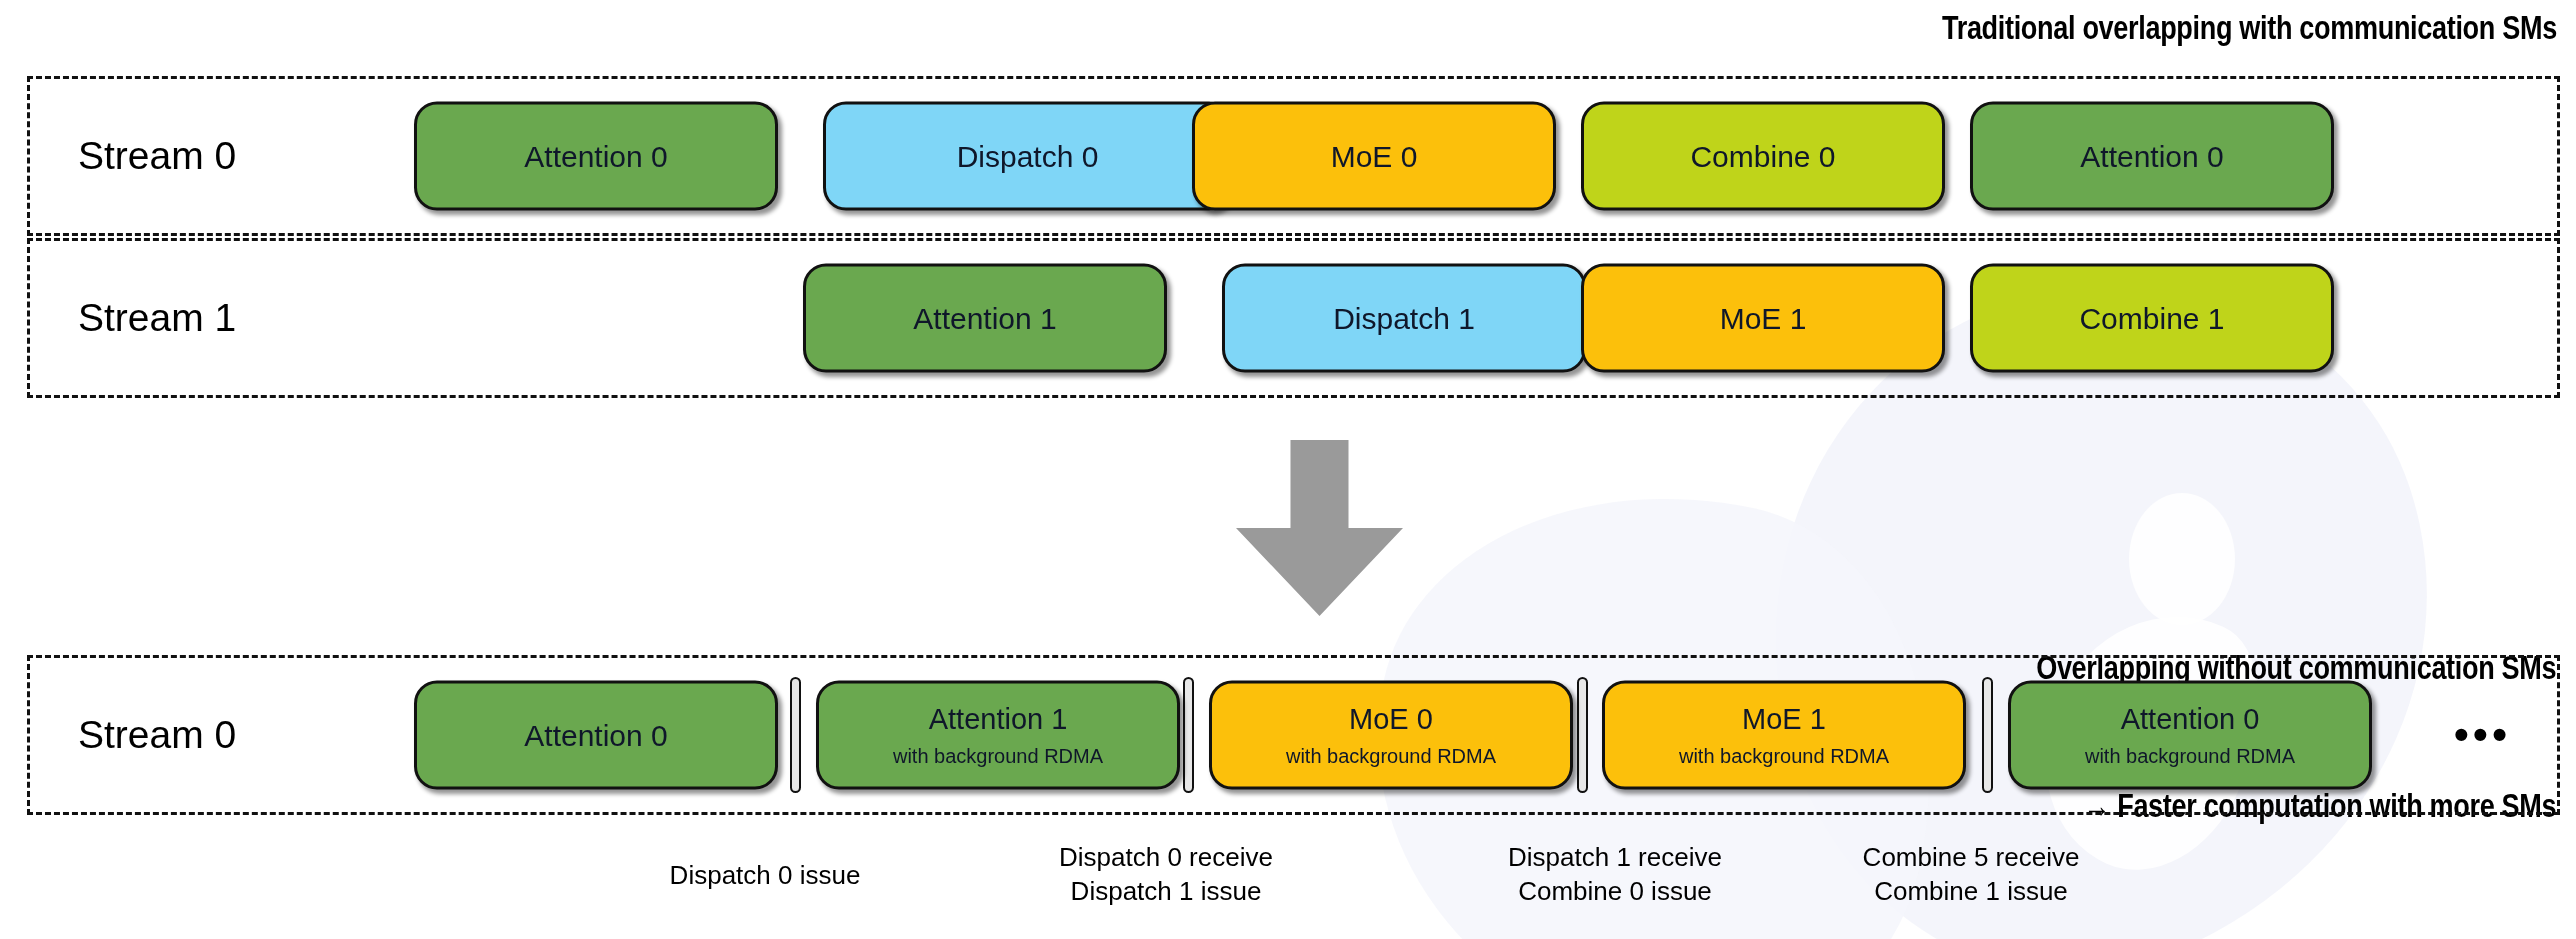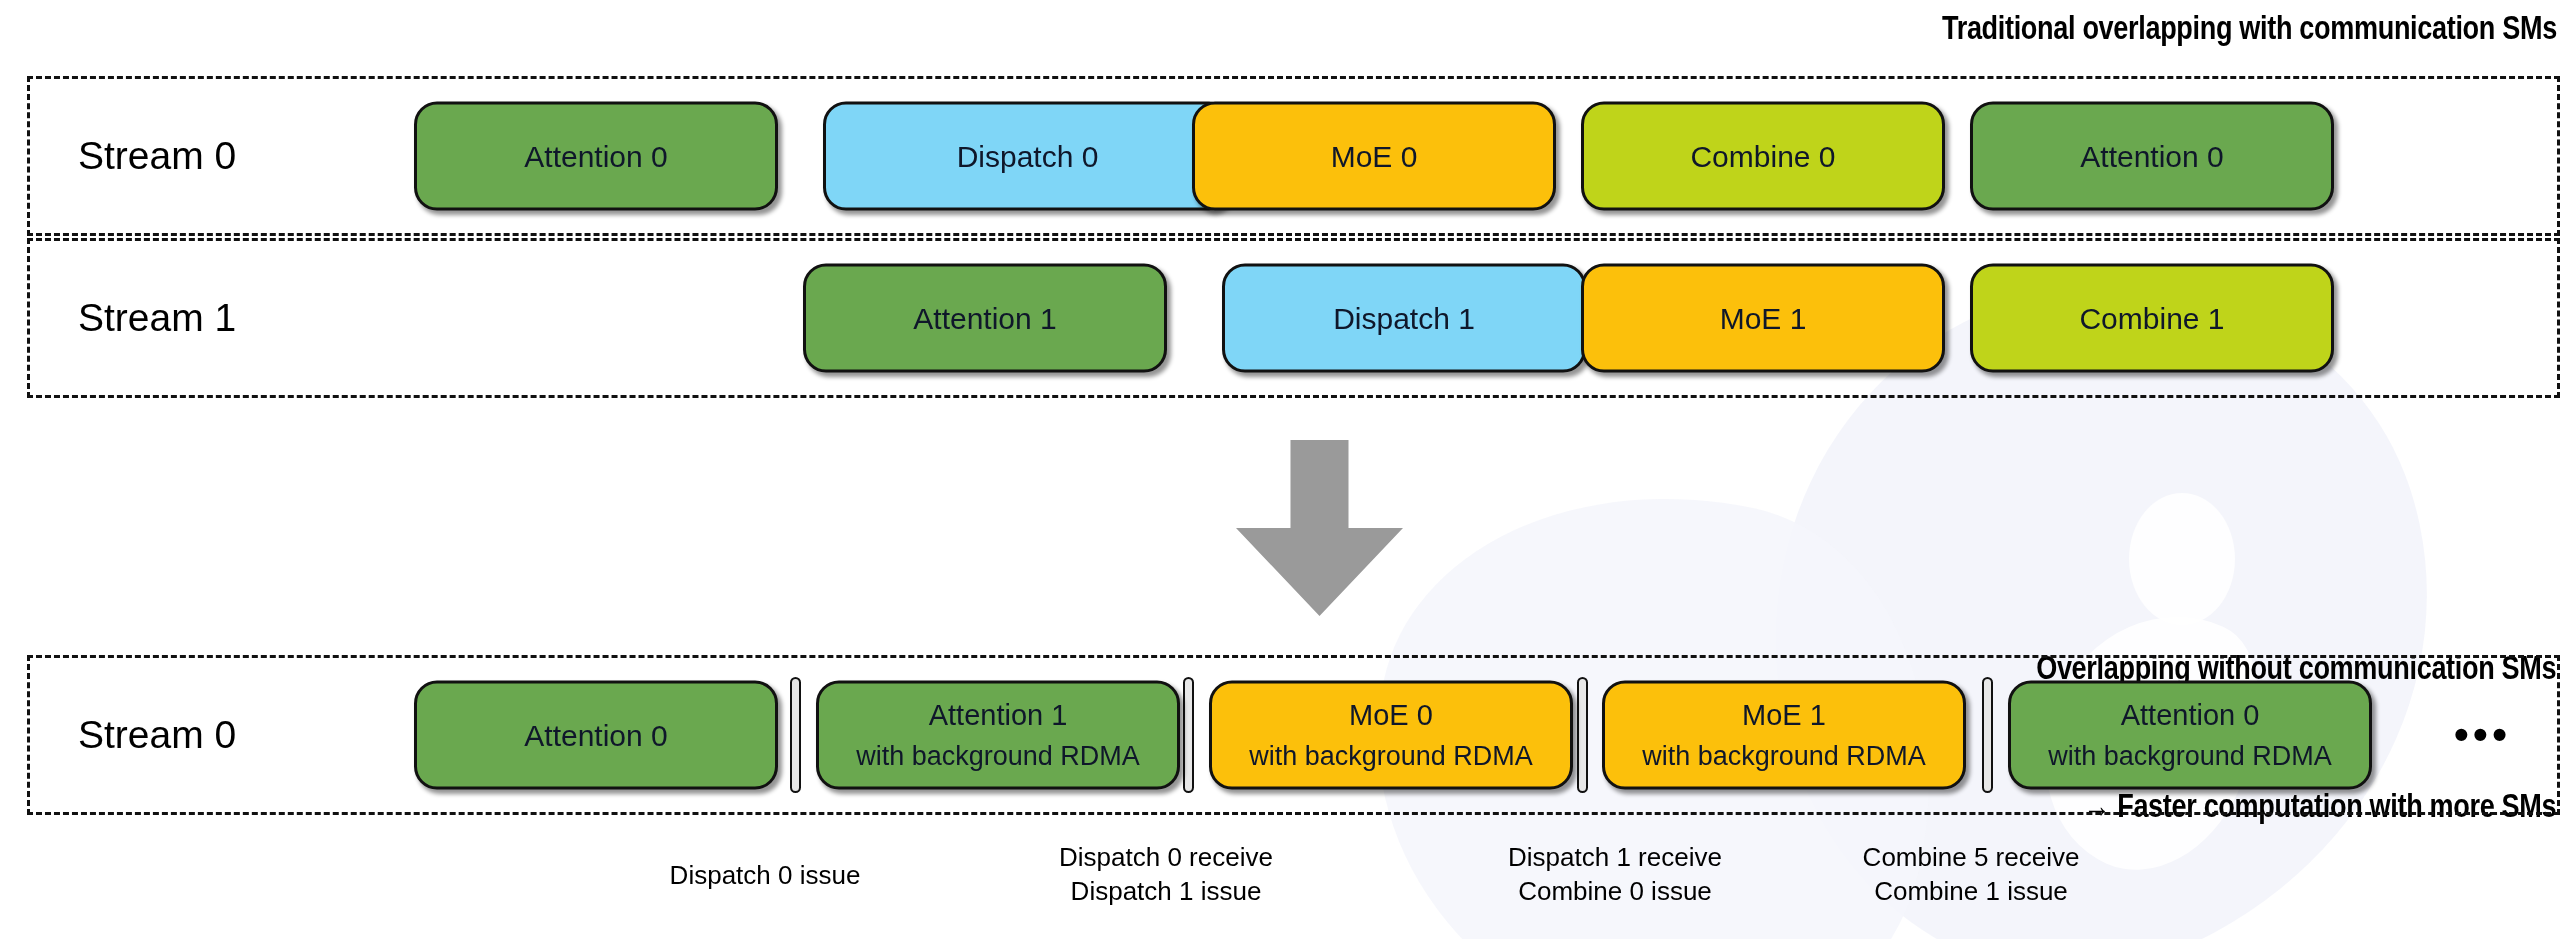--- a/index.html
+++ b/index.html
@@ -114,21 +114,21 @@
     justify-content: center;
     text-align: center;
     color: #0f172a;
     line-height: 1.06;
   }
   .block .b-title {
     font-size: 30px;
     white-space: nowrap;
   }
   .block .b-sub {
-    font-size: 27px;
+    font-size: 20px;
     white-space: nowrap;
     margin-top: 11px;
   }
   .block.two-line .b-title { font-size: 29px; }
 
   
   .separator {
     position: absolute;
     top: 50%;
     transform: translateY(-50%);

